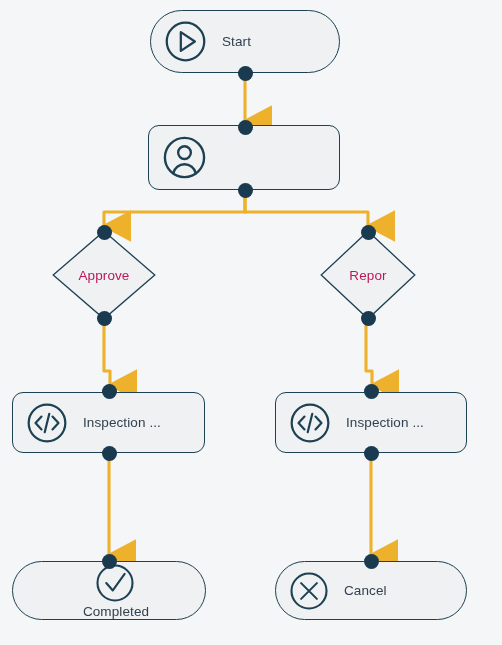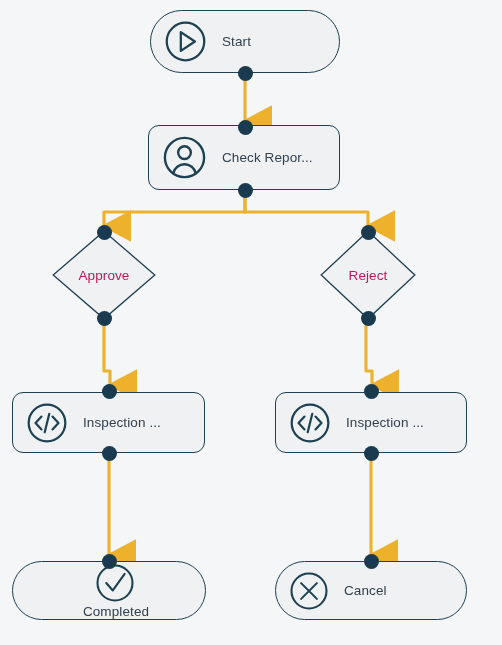--- a/index.html
+++ b/index.html
@@ -115,33 +115,32 @@
         <span class="node-label">Start</span>
       </div>
       <div class="node rect" style="left: 148px; top: 125px; width: 192px; height: 65px;">
         <span class="node-icon">
           <svg width="47" height="47" viewBox="0 0 48 48">
             <circle cx="24" cy="24" r="20" stroke="#1d4152" fill="none" stroke-width="2.4" stroke-linecap="round" stroke-linejoin="round"></circle>
             <circle cx="24" cy="19" r="6.5" stroke="#1d4152" fill="none" stroke-width="2.4" stroke-linecap="round" stroke-linejoin="round"></circle>
             <path d="M12.5 40 a11.8 11.8 0 0 1 23 0" stroke="#1d4152" fill="none" stroke-width="2.4" stroke-linecap="round" stroke-linejoin="round"></path>
           </svg>
         </span>
-        <span class="node-label">Check Repor...</span>
       </div>
       <div class="diamond" style="left: 52px; top: 230px; width: 104px; height: 90px;">
         <svg class="dbody" viewBox="0 0 104 90">
           <polygon points="52,1.2 102.8,45 52,88.8 1.2,45" fill="#eff1f3" stroke="#1d4152" stroke-width="1.3"></polygon>
         </svg>
         <div class="dlabel">Approve</div>
       </div>
       <div class="diamond" style="left: 320px; top: 230px; width: 96px; height: 90px;">
         <svg class="dbody" viewBox="0 0 96 90">
           <polygon points="48,1.2 94.8,45 48,88.8 1.2,45" fill="#eff1f3" stroke="#1d4152" stroke-width="1.3"></polygon>
         </svg>
-        <div class="dlabel">Reject</div>
+        <div class="dlabel">Repor</div>
       </div>
       <div class="node rect" style="left: 12px; top: 392px; width: 193px; height: 61px;">
         <span class="node-icon">
           <svg width="44" height="44" viewBox="0 0 48 48">
             <circle cx="24" cy="24" r="20" stroke="#1d4152" fill="none" stroke-width="2.4" stroke-linecap="round" stroke-linejoin="round"></circle>
             <path d="M18 17 L11.5 24 L18 31" stroke="#1d4152" fill="none" stroke-width="2.4" stroke-linecap="round" stroke-linejoin="round"></path>
             <path d="M30 17 L36.5 24 L30 31" stroke="#1d4152" fill="none" stroke-width="2.4" stroke-linecap="round" stroke-linejoin="round"></path>
             <path d="M26.5 14 L21.5 34" stroke="#1d4152" fill="none" stroke-width="2.4" stroke-linecap="round" stroke-linejoin="round"></path>
           </svg>
         </span>

